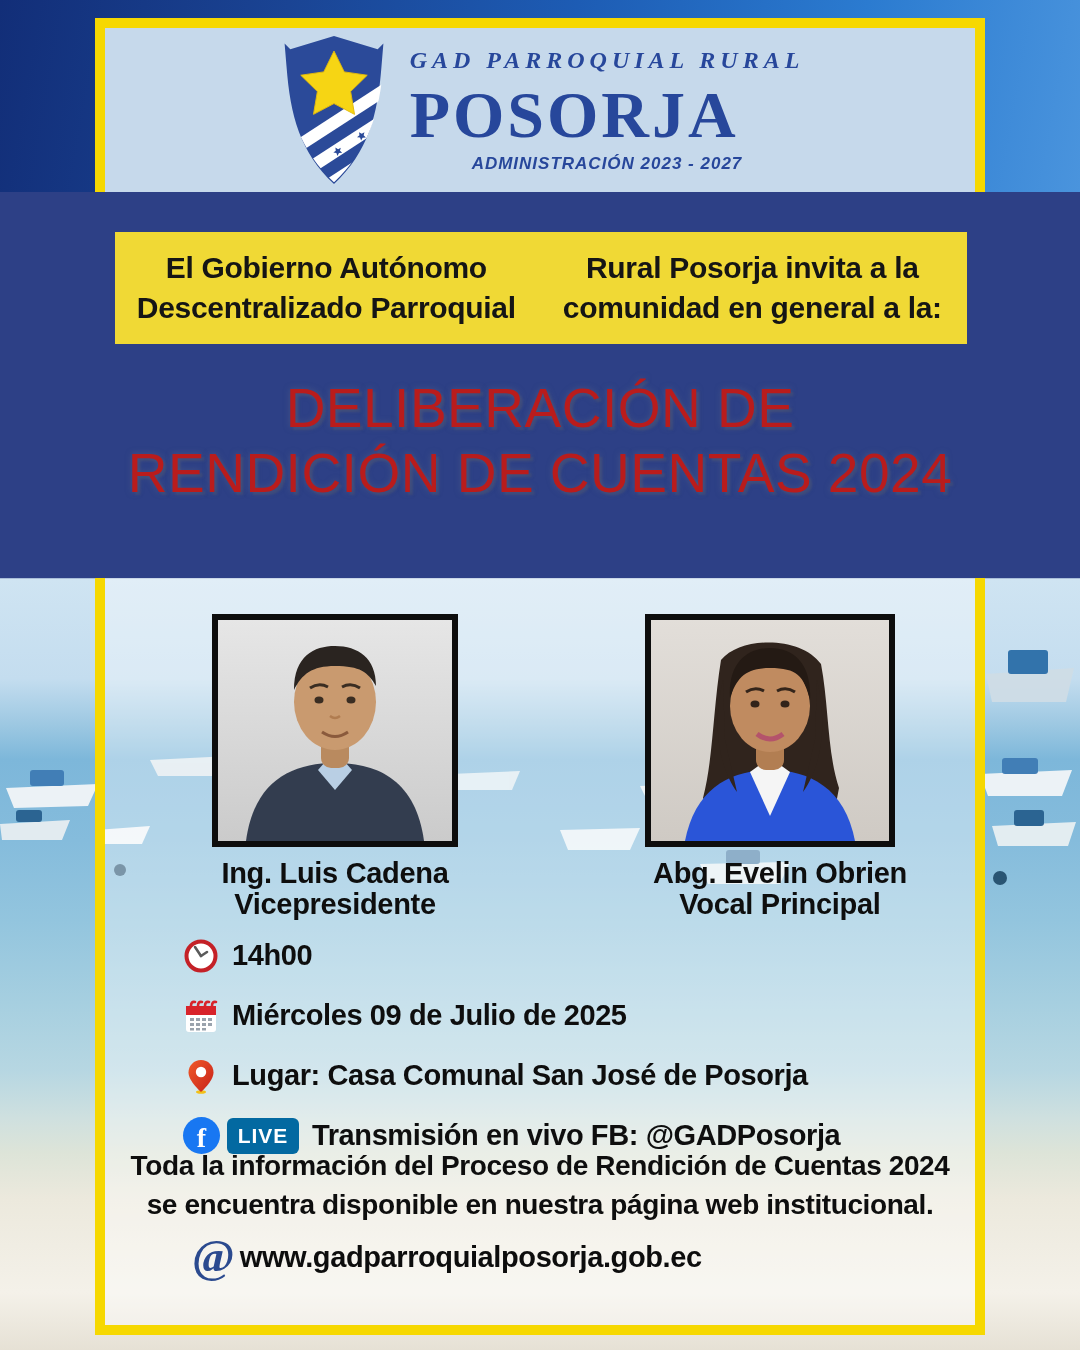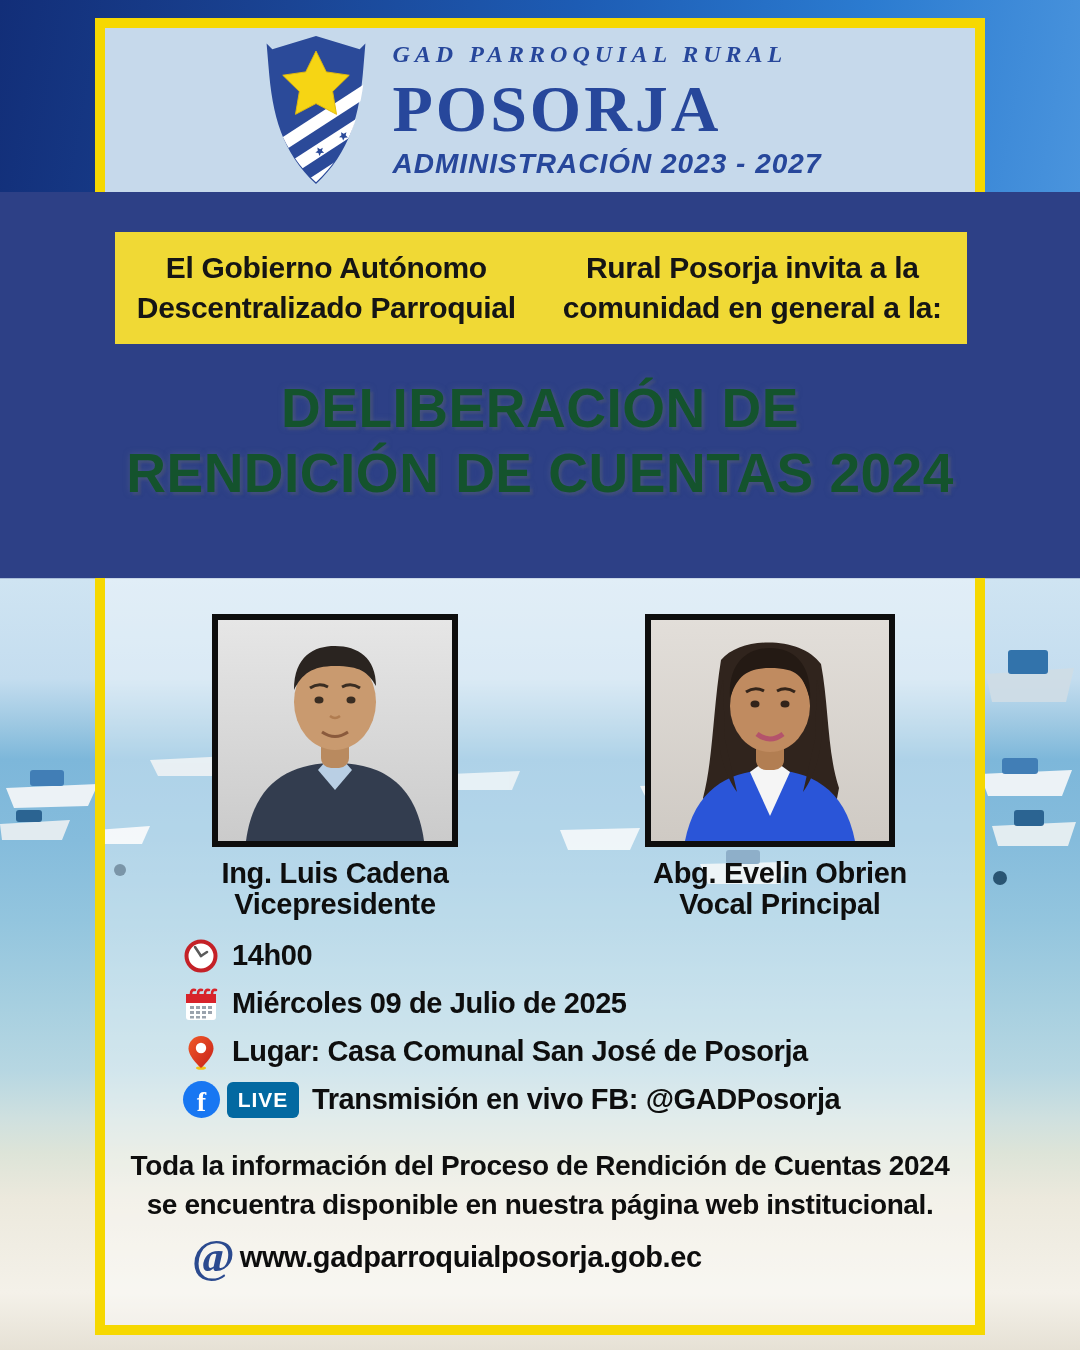--- a/index.html
+++ b/index.html
@@ -51,34 +51,34 @@
   .logo-text{color:#27479b;display:flex;flex-direction:column;align-items:flex-start;}
   .logo-top{
     font-family:"Liberation Serif",serif;font-weight:700;font-style:italic;
     font-size:24px;letter-spacing:5px;white-space:nowrap;
   }
   .logo-name{
     font-family:"Liberation Serif",serif;font-weight:700;
     font-size:66px;letter-spacing:3px;line-height:1.0;margin-top:8px;white-space:nowrap;
   }
   .logo-admin{
-    font-weight:700;font-style:italic;font-size:28px;letter-spacing:1px;
+    font-weight:700;font-style:italic;font-size:17px;letter-spacing:1px;
     margin-top:6px;align-self:center;white-space:nowrap;
   }
   
   .invite-box{
     position:absolute;left:115px;top:232px;width:852px;height:112px;
     background:#f0d935;z-index:7;
     display:flex;flex-direction:row;align-items:center;justify-content:center;
     font-size:30px;font-weight:700;color:#151515;line-height:1.32;letter-spacing:-0.3px;
     text-align:center;
   }
   .main-title{
     position:absolute;left:0;top:376px;width:1080px;z-index:7;text-align:center;
-    color:#14532d;font-size:55px;font-weight:700;line-height:1.18;letter-spacing:0.5px;
+    color:#b91c1c;font-size:55px;font-weight:400;line-height:1.18;letter-spacing:0.5px;
     text-shadow:0 0 6px rgba(90,100,135,0.55), 3px 3px 2px rgba(70,80,115,0.55);
   }
   .main-title span{display:block;}
   
   .photo{
     position:absolute;top:614px;height:233px;border:6px solid #0d0d0d;
     box-sizing:border-box;background:#d9d9d9;z-index:7;overflow:hidden;
   }
   .photo-left{left:212px;width:246px;}
   .photo-right{left:645px;width:250px;}
@@ -86,21 +86,21 @@
   .caption{
     position:absolute;width:370px;z-index:7;text-align:center;
     font-size:29px;font-weight:700;color:#0e0e0e;line-height:1.06;letter-spacing:-0.3px;
   }
   .caption-left{left:150px;top:858px;}
   .caption-right{left:595px;top:858px;}
   .caption span{display:block;}
   
   .details{
     position:absolute;left:183px;top:936px;z-index:7;
-    display:flex;flex-direction:column;gap:9px;justify-content:center;
+    display:flex;flex-direction:column;gap:21px;justify-content:center;
   }
   .detail-row{display:flex;align-items:center;gap:13px;height:39px;}
   .detail-row .txt{
     font-size:29px;font-weight:700;color:#0e0e0e;letter-spacing:-0.4px;white-space:nowrap;
   }
   .ic{width:36px;height:36px;flex:0 0 auto;}
   .fb-circle{
     width:37px;height:37px;border-radius:50%;background:#1877f2;flex:0 0 auto;
     display:flex;align-items:center;justify-content:center;margin-right:-6px;
   }

